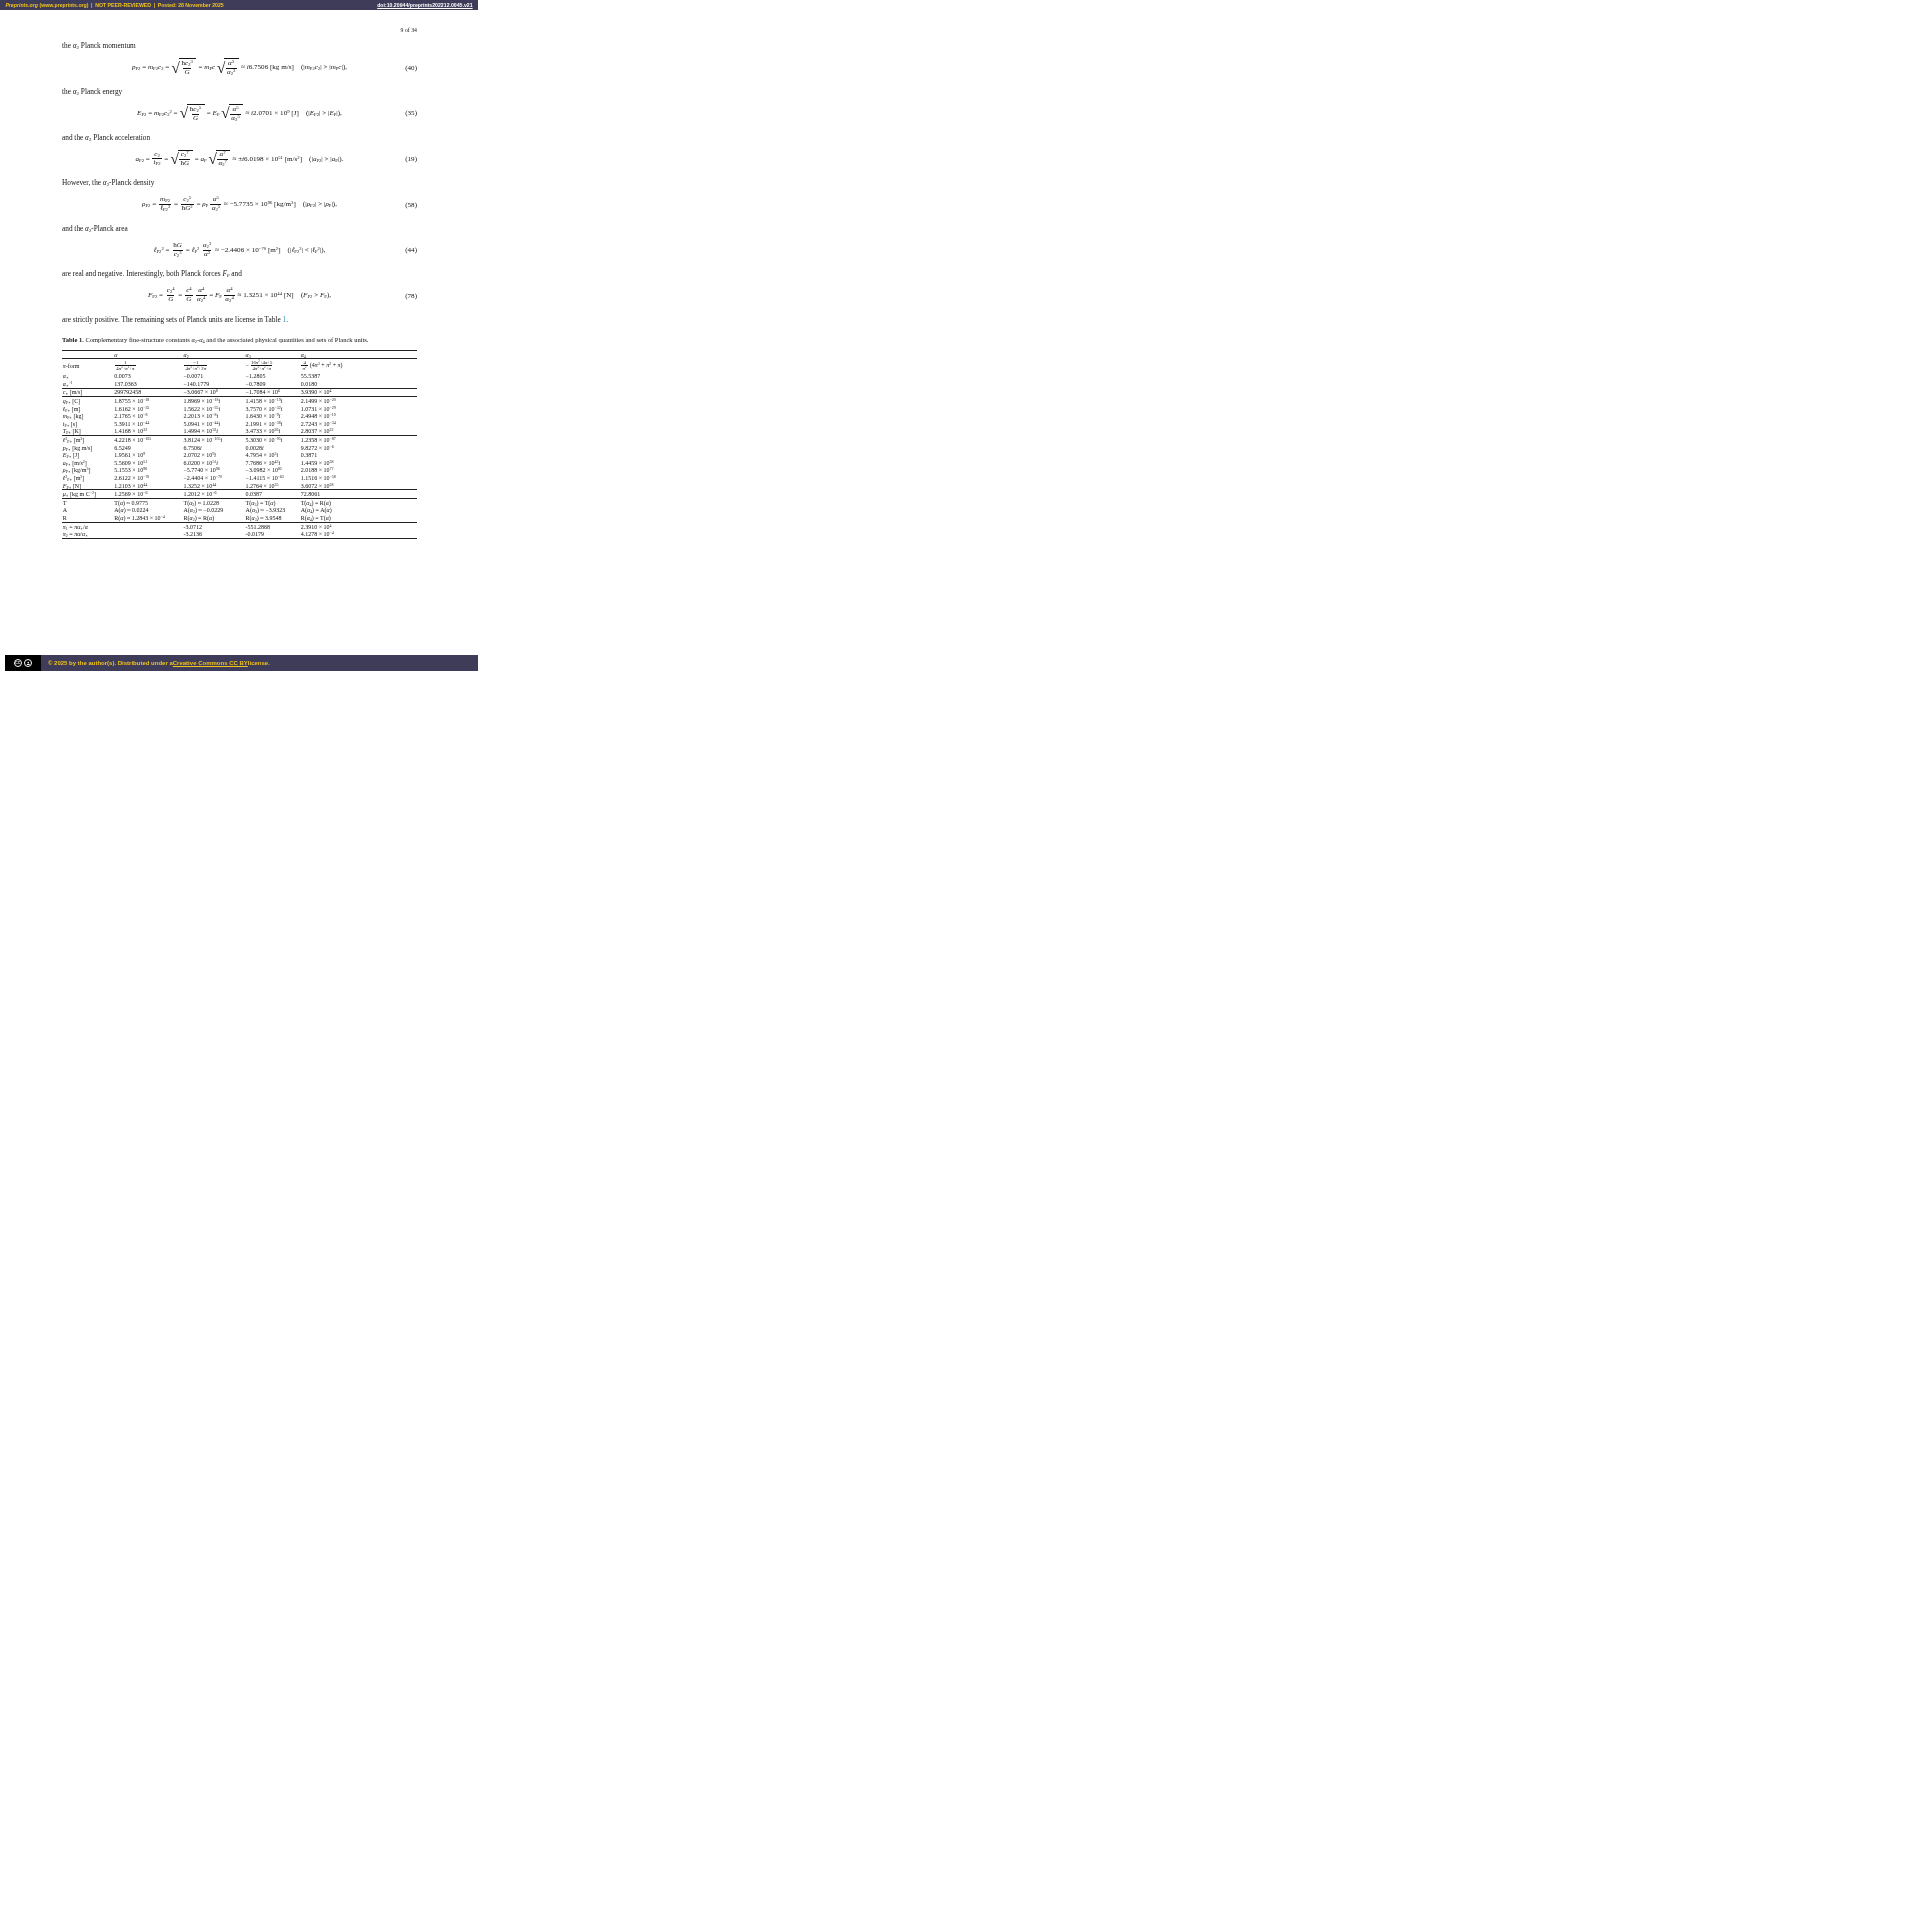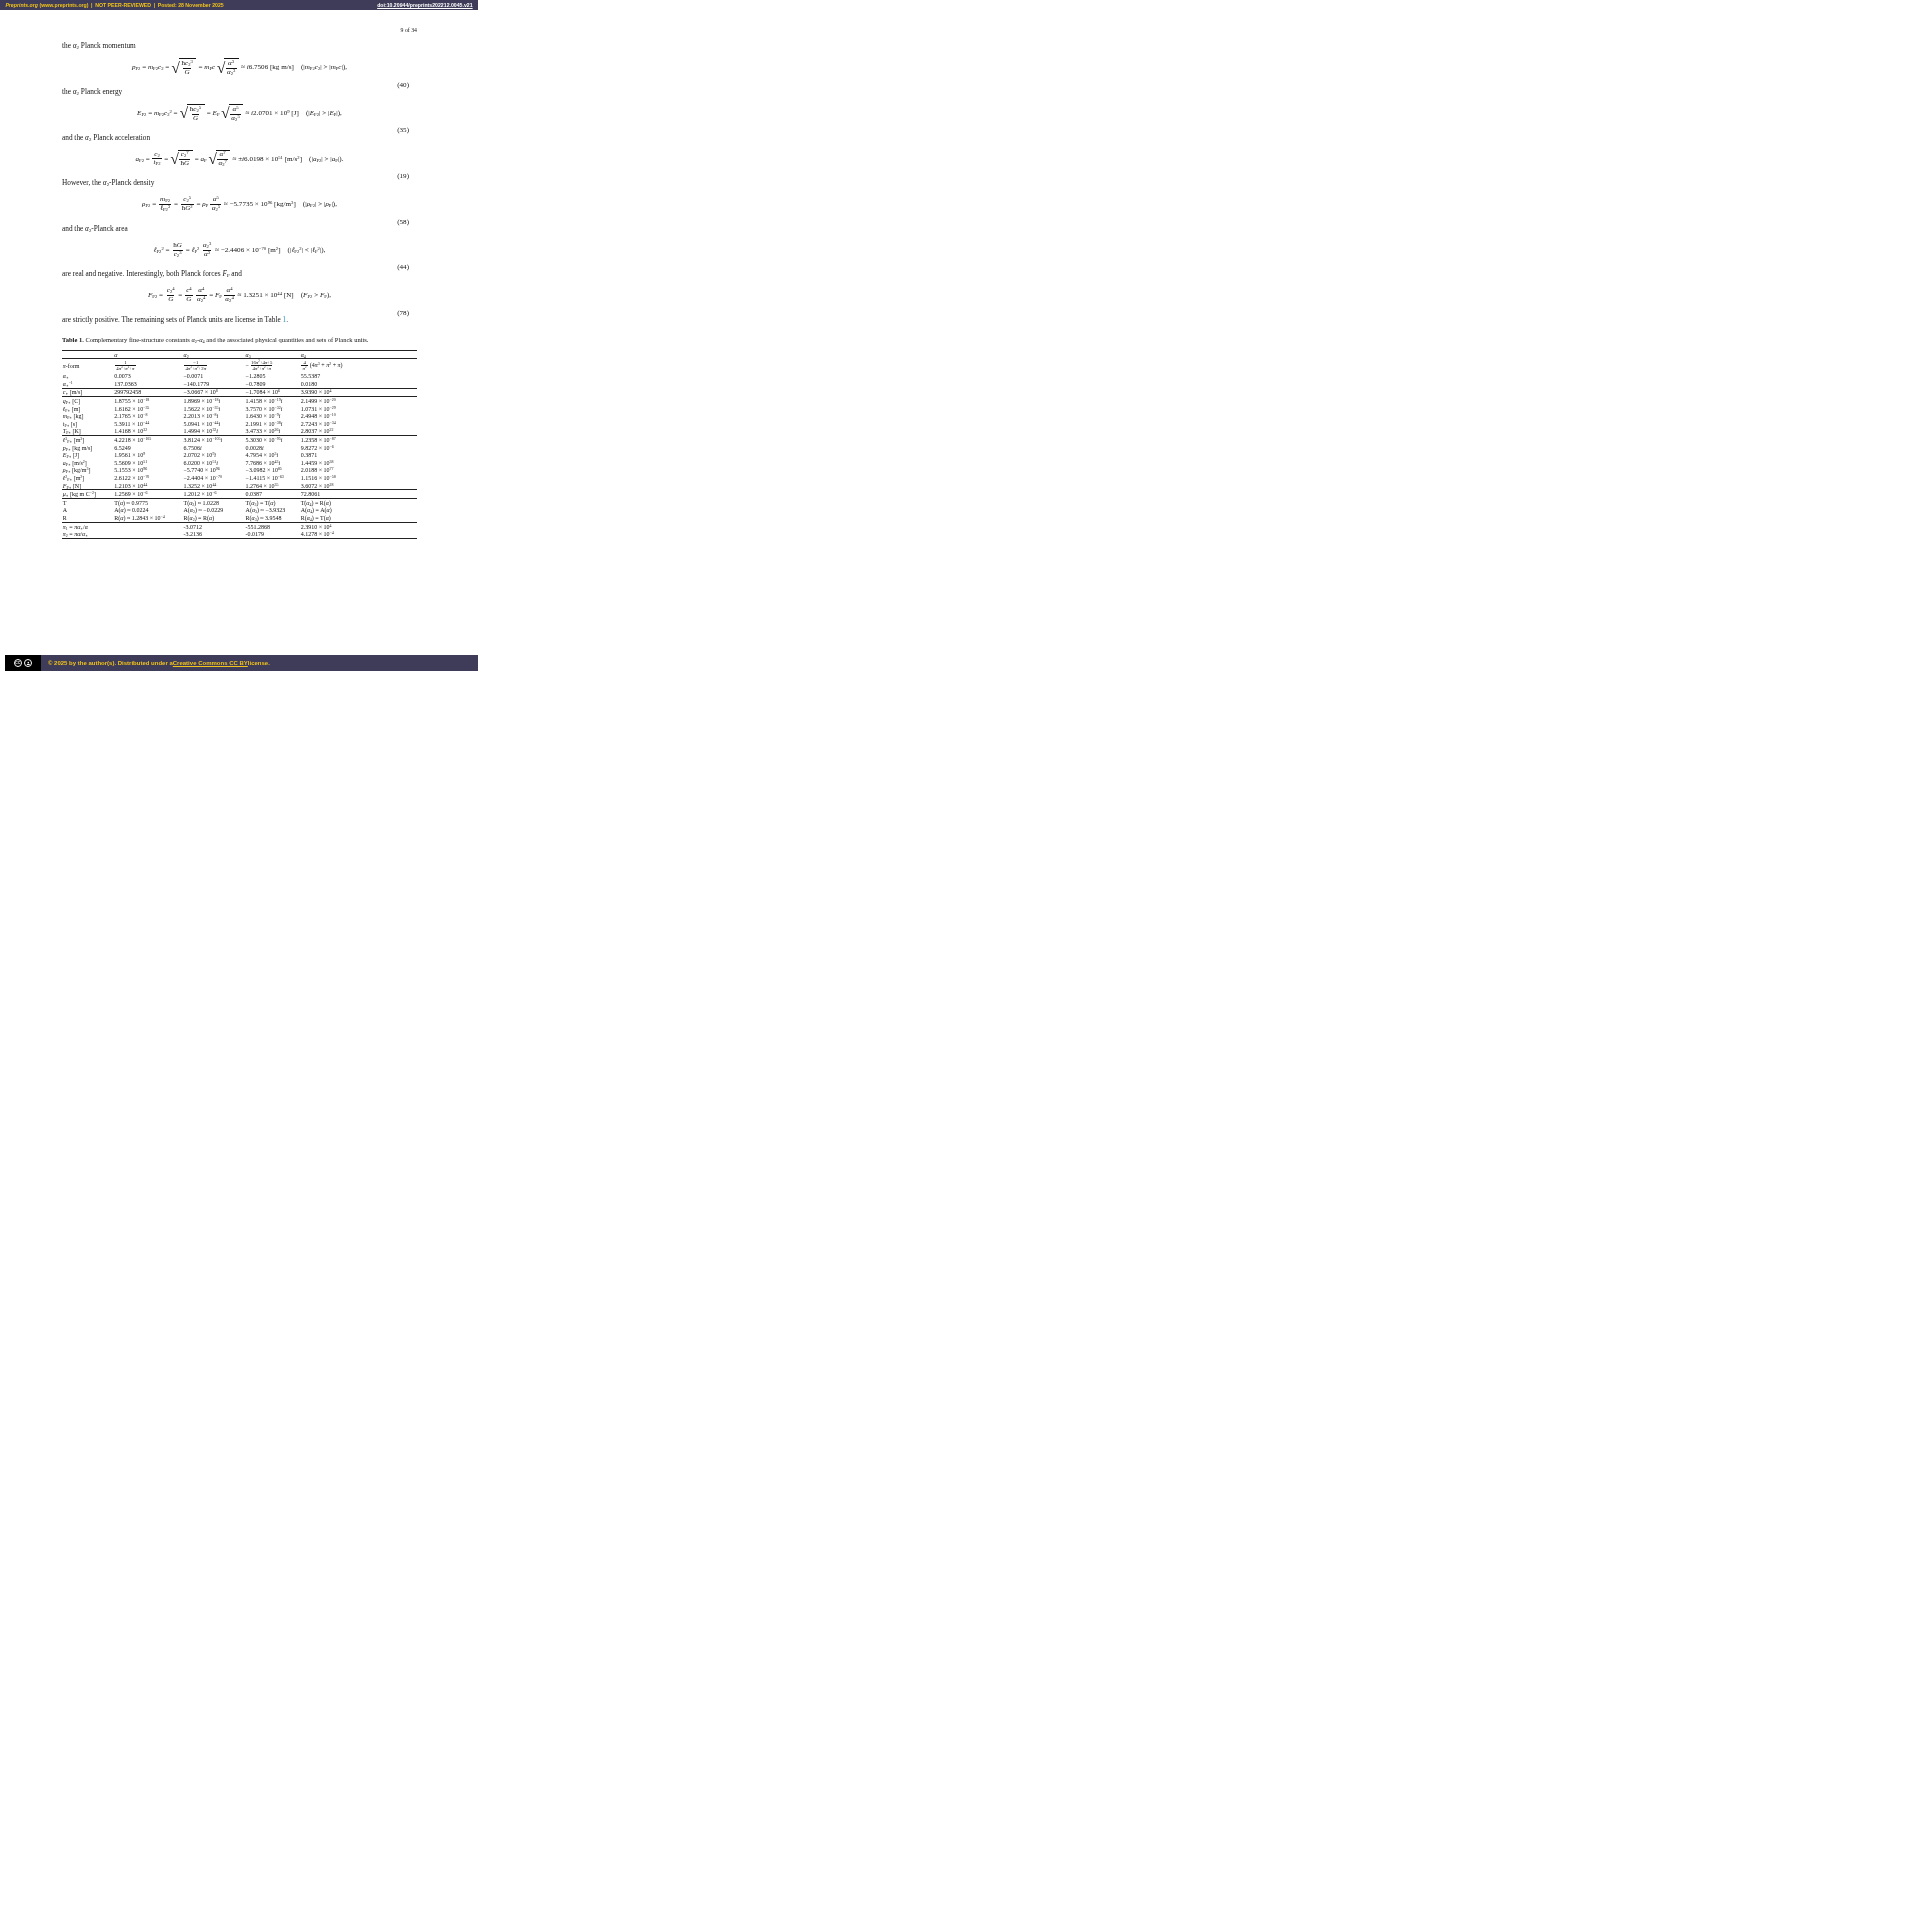--- a/index.html
+++ b/index.html
@@ -30,21 +30,21 @@
   
   .content{position:absolute;left:62px;right:61px;top:10.4px;}
   .pageno{text-align:right;font-size:5.8px;margin-top:17px;}
   p.body{font-size:7.3px;margin:8px 0 0;line-height:1.3;}
   .ref{color:var(--link);cursor:pointer;}
   
   .eq{
     position:relative;display:flex;justify-content:center;align-items:center;
     margin:5.8px 0;min-height:22.3px;font-size:7.1px;
   }
-  .eq .num{position:absolute;right:8px;top:50%;transform:translateY(-50%);margin-top:17px;}
+  .eq .num{position:absolute;right:0;top:50%;transform:translateY(-50%);}
   sup{font-size:66%;vertical-align:0.5em;line-height:0;}
   sub{font-size:66%;vertical-align:-0.3em;line-height:0;}
   .frac{
     display:inline-flex;flex-direction:column;align-items:center;
     vertical-align:middle;line-height:1.12;margin:0 0.8px;text-align:center;
   }
   .frac .fn{padding:0 1.2px;}
   .frac .fd{border-top:0.4px solid var(--text);padding:0 1.2px;}
   .sqrt{display:inline-flex;align-items:center;vertical-align:middle;margin:0 0.4px;}
   .sqrt .rad{font-size:2.15em;line-height:0.82;font-weight:normal;}

